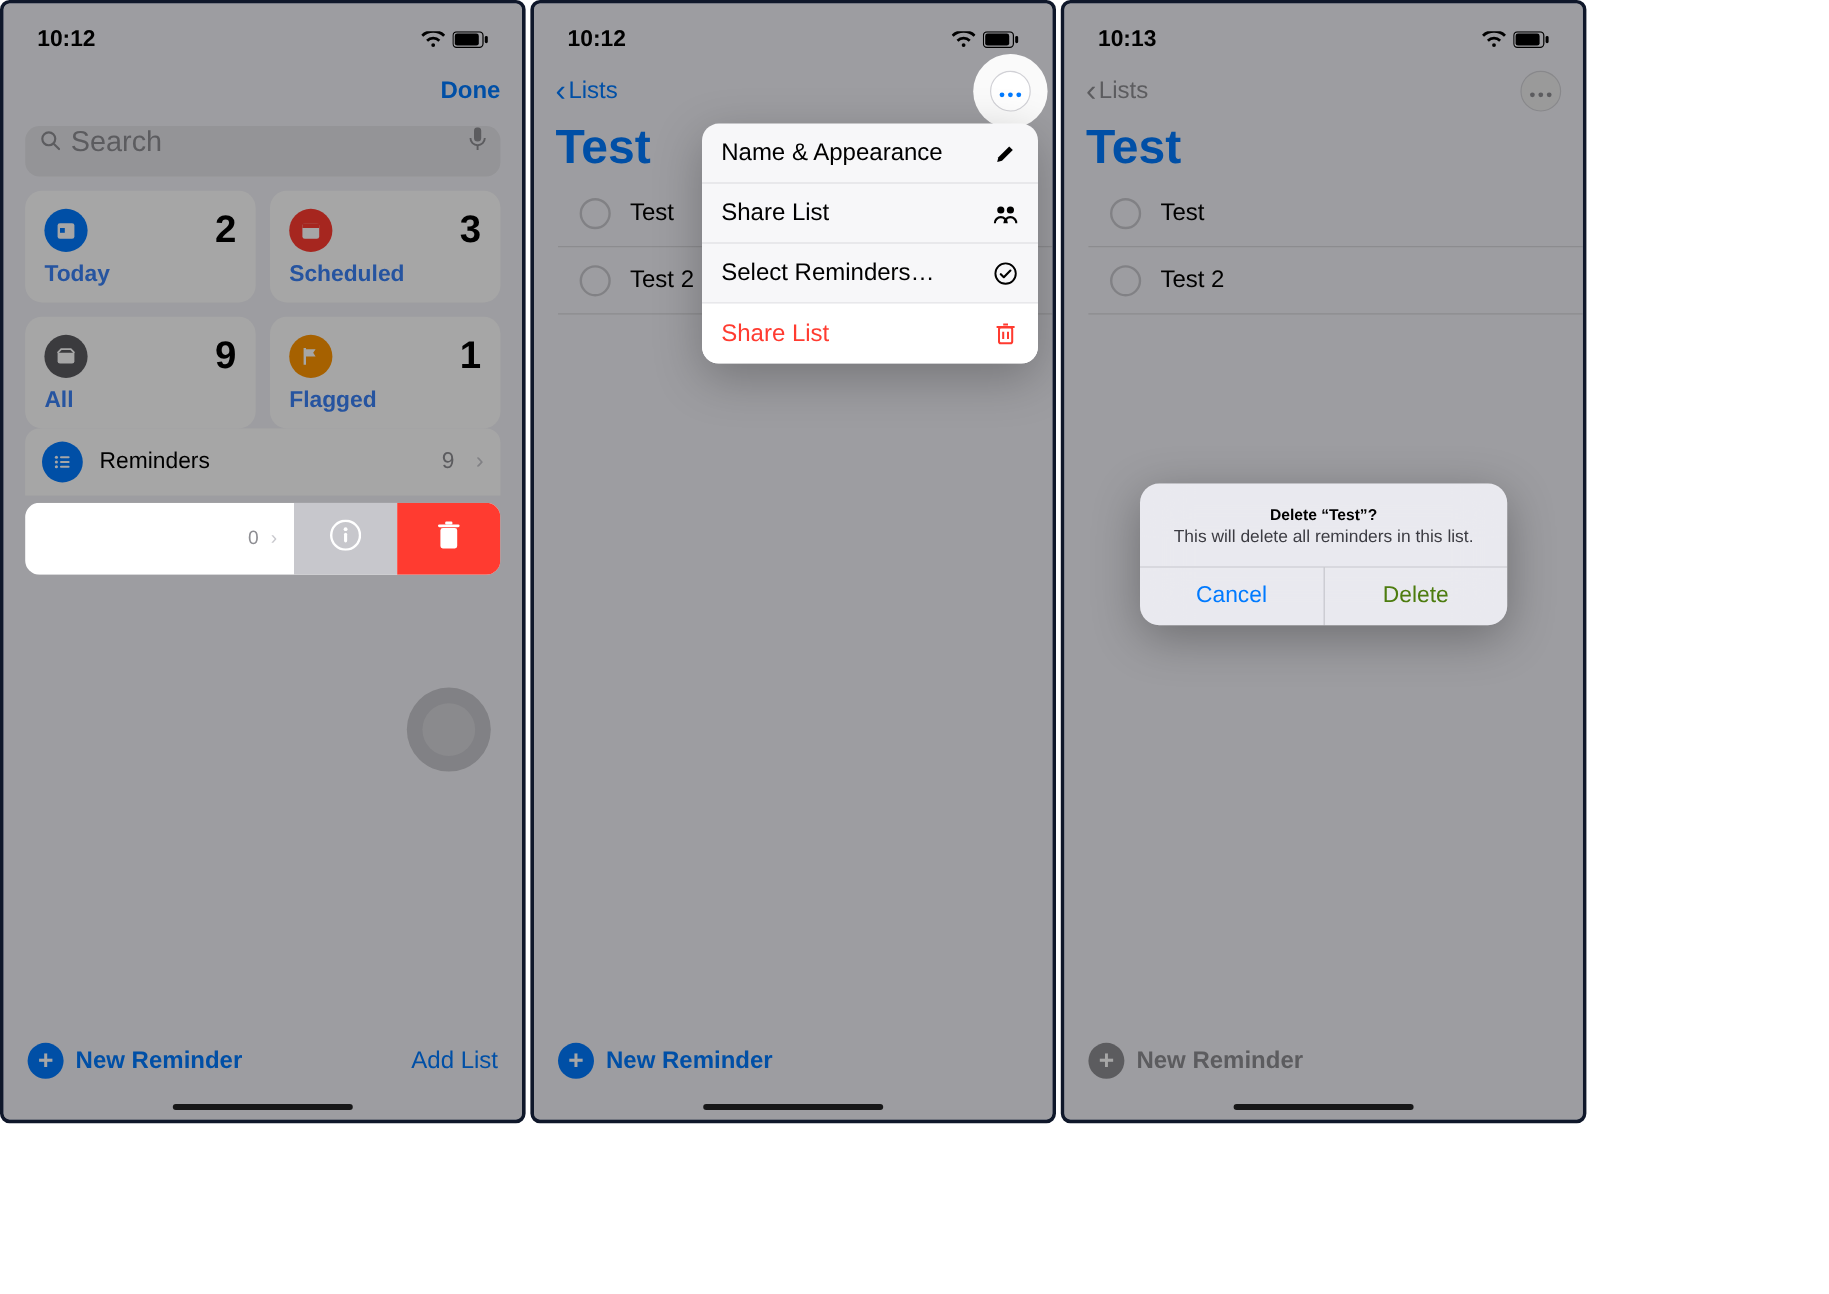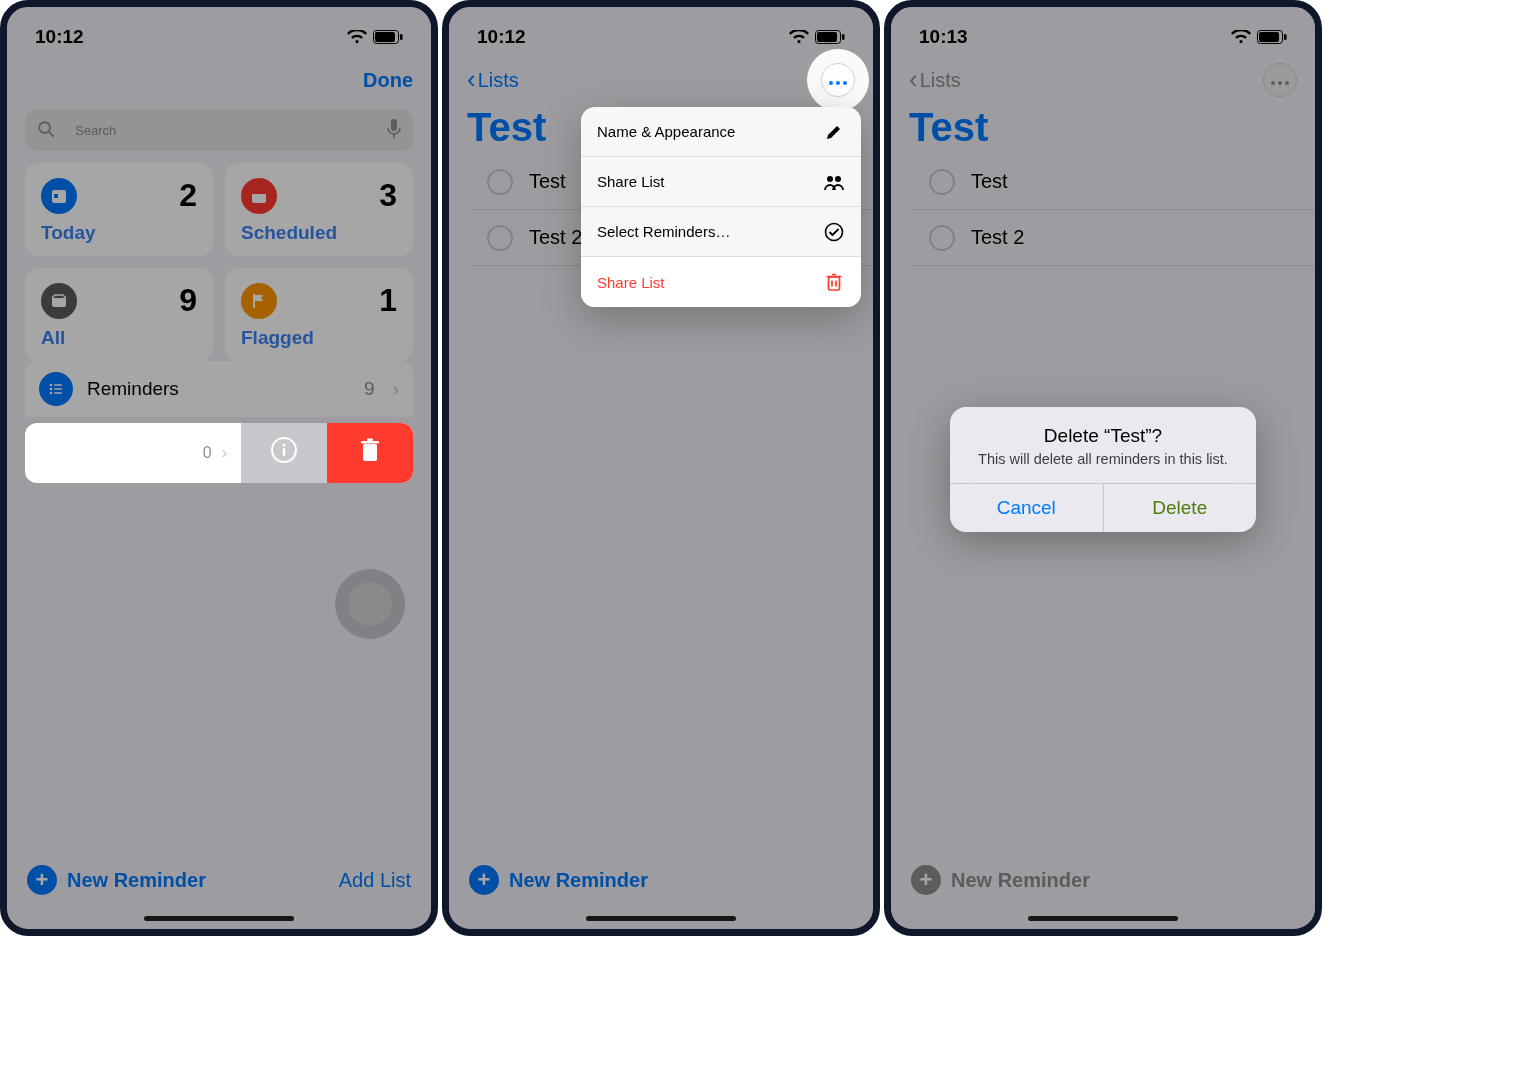--- a/index.html
+++ b/index.html
@@ -3,26 +3,26 @@
 <meta charset="utf-8">
 <style>
   * { box-sizing: border-box; margin: 0; padding: 0; }
   html, body { width: 1524px; height: 1078px; font-family: -apple-system, 'Helvetica Neue', Helvetica, Arial, sans-serif; background: #fff; }
   body { display: flex; gap: 0; }
 
   .phone {
     position: relative;
     width: 438px;
     height: 936px;
-    border-radius: 28px;
+    border-radius: 8px;
     background: #f2f2f7;
     overflow: hidden;
     margin: 0;
     flex: 0 0 438px;
-    border: 7px solid #0f172a;
+    border: 3px solid #0f172a;
   }
   .p1 { margin-right: 4px; }
   .p2 { margin-right: 4px; }
 
   
   .dim::after {
     content: "";
     position: absolute;
     inset: 0;
     background: rgba(0,0,0,0.35);
@@ -65,24 +65,24 @@
   }
   .more-btn.dimmed { color:#8e8e93; background:#ededed; }
   .more-halo { box-shadow: 0 0 0 14px rgba(255,255,255,0.95); background:#fff; }
 
   
   .search {
     margin: 4px 18px 12px;
     height: 42px;
     background: #e3e3e8;
     border-radius: 12px;
-    display: flex; align-items:center;
+    display: flex; align-items:flex-start;
     padding: 0 12px;
-    color: #8e8e93; font-size: 13px;
-    gap: 20px;
+    color: #8e8e93; font-size: 24px;
+    gap: 8px;
   }
   .mic-icon { margin-left: auto; }
 
   
   .tiles { display: grid; grid-template-columns: 1fr 1fr; gap: 12px; padding: 0 18px; }
   .tile {
     background: #fff;
     border-radius: 14px;
     padding: 14px 16px 12px;
   }
@@ -137,34 +137,34 @@
   .reminder-row { display:flex; align-items:center; gap:16px; height:56px; padding:0 18px; font-size:20px; border-bottom:1px solid rgba(60,60,67,.15); margin-left:20px; }
   .reminder-row:first-of-type { border-top: none; }
   .radio { width:26px; height:26px; border-radius:50%; border:2px solid #c7c7cc; }
 
   
   .menu {
     position:absolute; top:100px; right:12px; width:280px;
     background:#f7f7f9; border-radius:14px; overflow:hidden;
     box-shadow: 0 12px 40px rgba(0,0,0,.25);
   }
-  .menu-item { height:50px; display:flex; align-items:center; justify-content:space-between; padding:13px 16px; font-size:15px; border-bottom:1px solid rgba(60,60,67,.15); }
+  .menu-item { height:50px; display:flex; align-items:center; justify-content:space-between; padding:13px 16px; font-size:20px; border-bottom:1px solid rgba(60,60,67,.15); }
   .menu-item:last-child { border-bottom:none; }
   .menu-item.danger { color:#ff3b30; background:#fff; }
   .menu-ico { width:22px; display:flex; align-items:center; justify-content:center; }
 
   
   .alert {
     position:absolute; left:50%; top:400px; transform:translateX(-50%);
     width:306px; background:#f2f2f7e6; backdrop-filter: blur(20px);
     border-radius:16px; overflow:hidden; text-align:center;
     box-shadow: 0 10px 40px rgba(0,0,0,.3);
   }
   .alert-top { padding:18px 18px 16px; }
-  .alert-title { font-weight:400; font-size:19px; margin-bottom:4px; }
+  .alert-title { font-weight:700; font-size:13px; margin-bottom:4px; }
   .alert-msg { font-size:14.5px; color:#3c3c43; }
   .alert-btns { display:flex; border-top:1px solid rgba(60,60,67,.2); }
   .alert-btn { flex:1; height:48px; display:flex; align-items:center; justify-content:center; font-size:19px; color:#007aff; }
   .alert-btn + .alert-btn { border-left:1px solid rgba(60,60,67,.2); }
   .alert-btn.destructive { color:#4d7c0f; }
 
 </style>
 </head>
 <body>
 

